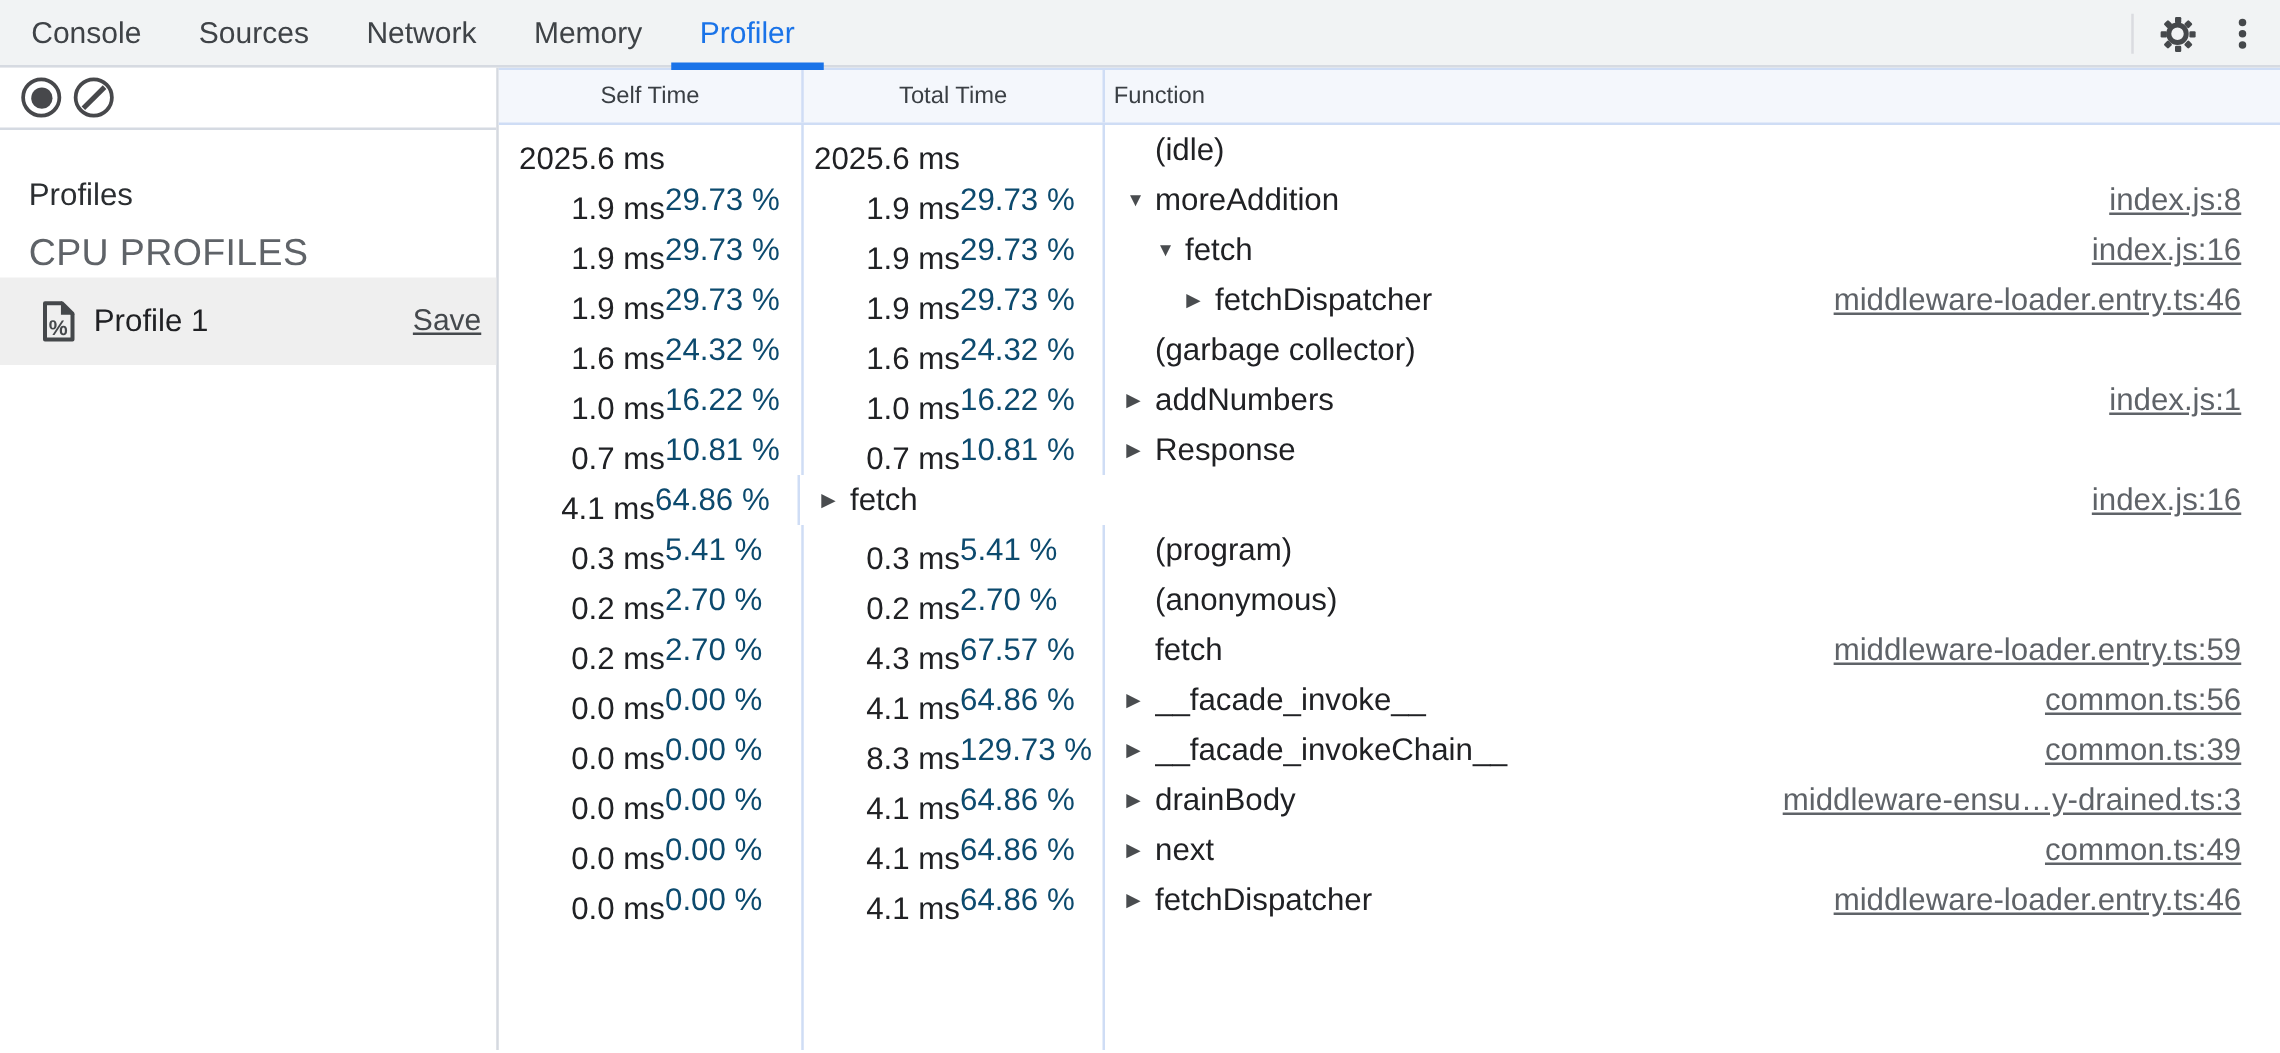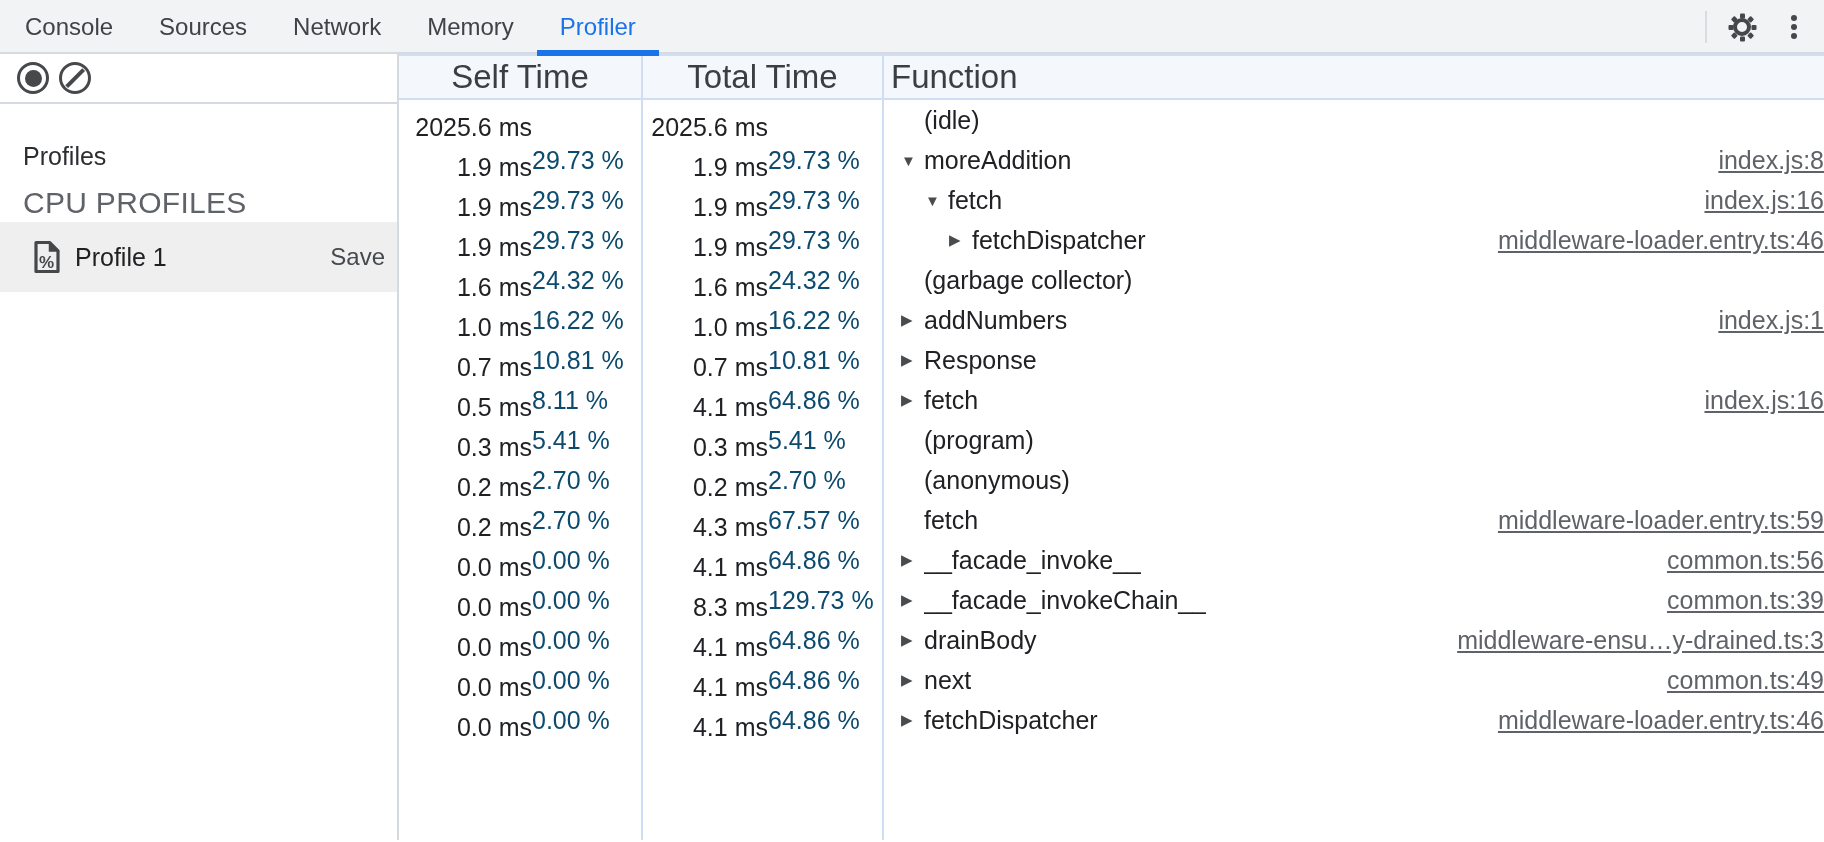--- a/index.html
+++ b/index.html
@@ -31,41 +31,41 @@
   .side-toolbar { height:50px; border-bottom:2px solid #d5dae2; display:flex; align-items:center; padding-left:17px; }
   .rec-btn { width:32px; height:32px; border:3.5px solid #47484b; border-radius:50%; display:flex; align-items:center; justify-content:center; margin-right:10px; }
   .rec-btn .dot { width:17px; height:17px; border-radius:50%; background:#47484b; }
   .clear-btn { width:32px; height:32px; border:3.5px solid #47484b; border-radius:50%; position:relative; }
   .clear-btn .slash { position:absolute; left:50%; top:50%; width:3.5px; height:24px; background:#47484b; transform:translate(-50%,-50%) rotate(45deg); }
   .profiles-title { padding:38px 0 0 23px; font-size:25px; color:#2b2e31; height:52px; }
   .cpu-label { padding:30px 0 0 23px; font-size:30px; color:#5f6368; letter-spacing:.3px; height:58px; }
   .profile-item { margin-top:8px; height:70px; background:#efefef; display:flex; align-items:center; padding:0 12px 0 33px; }
   .profile-item .doc-icon { margin-right:14px; flex:none; display:flex; }
   .profile-name { font-size:25px; color:#202124; }
-  .save-link { margin-left:auto; font-size:24px; color:#45494d; cursor:pointer; }
+  .save-link { margin-left:auto; font-size:24px; color:#45494d; text-decoration:underline; cursor:pointer; }
 
   
   .main { flex:1; display:flex; flex-direction:column; min-width:0; }
   .main-toolbar { height:48px; display:flex; align-items:center; padding-left:19px; }
   .view-select { display:flex; align-items:center; cursor:default; }
   .view-select .label { font-size:24px; color:#202124; }
   .caret-down { width:0; height:0; border-left:8px solid transparent; border-right:8px solid transparent; border-top:11px solid #202124; margin-left:12px; }
   .tool-ic { display:flex; align-items:center; justify-content:center; }
   .eye-btn { margin-left:26px; }
   .x-btn { margin-left:24px; }
   .refresh-btn { margin-left:22px; }
 
   
   .grid { flex:1; display:flex; flex-direction:column; border-top:2px solid #cfddf5; font-size:25px; color:#202124; min-height:0; }
   .grow { display:flex; flex:none; height:40px; }
-  .grow.header { height:44px; background:#f4f7fc; border-bottom:2px solid #cfddf5; color:#3a3f44; font-size:33px; }
+  .grow.header { height:44px; background:#f4f7fc; border-bottom:2px solid #cfddf5; color:#3a3f44; font-size:19px; }
   .grow.filler { flex:1; height:auto; }
   .c1 { width:244px; border-right:2px solid #cfddf5; display:flex; align-items:center; }
   .c2 { width:241px; border-right:2px solid #cfddf5; display:flex; align-items:center; }
-  .c3 { flex:1; display:flex; align-items:center; padding-left:17px; min-width:0; }
+  .c3 { flex:1; display:flex; align-items:center; padding-left:17px; padding-right:31px; min-width:0; }
   .grow.header .c1, .grow.header .c2 { justify-content:center; }
   .grow.header .c3 { padding-left:7px; }
   .ms { width:133px; text-align:right; white-space:nowrap;margin-top:14px; }
   .c2 .ms { width:125px; }
   .pct { flex:1; padding-right:11px; color:#0c4a6e; white-space:nowrap; }
   .c2 .pct { padding-right:8px; }
   .indent { flex:none; }
   .tree-arrow { flex:none; width:23px; font-size:15px; color:#494c4f; }
   .fn-name { white-space:nowrap; overflow:hidden; }
   .src-link { margin-left:auto; padding-left:20px; color:#5f6368; text-decoration:underline; white-space:nowrap; cursor:pointer; }
@@ -247,24 +247,20 @@
     </div>
     <div class="c3">
       <span class="indent" style="width: 0px;"></span>
       <span class="tree-arrow">▶</span>
       <span class="fn-name">Response</span>
 
     </div>
   </div>
 
   <div class="grow">
-    <div class="c1">
-      <span class="ms">0.5 ms</span>
-      <span class="pct">8.11 %</span>
-    </div>
     <div class="c2">
       <span class="ms">4.1 ms</span>
       <span class="pct">64.86 %</span>
     </div>
     <div class="c3">
       <span class="indent" style="width: 0px;"></span>
       <span class="tree-arrow">▶</span>
       <span class="fn-name">fetch</span>
       <span class="src-link">index.js:16</span>
     </div>

